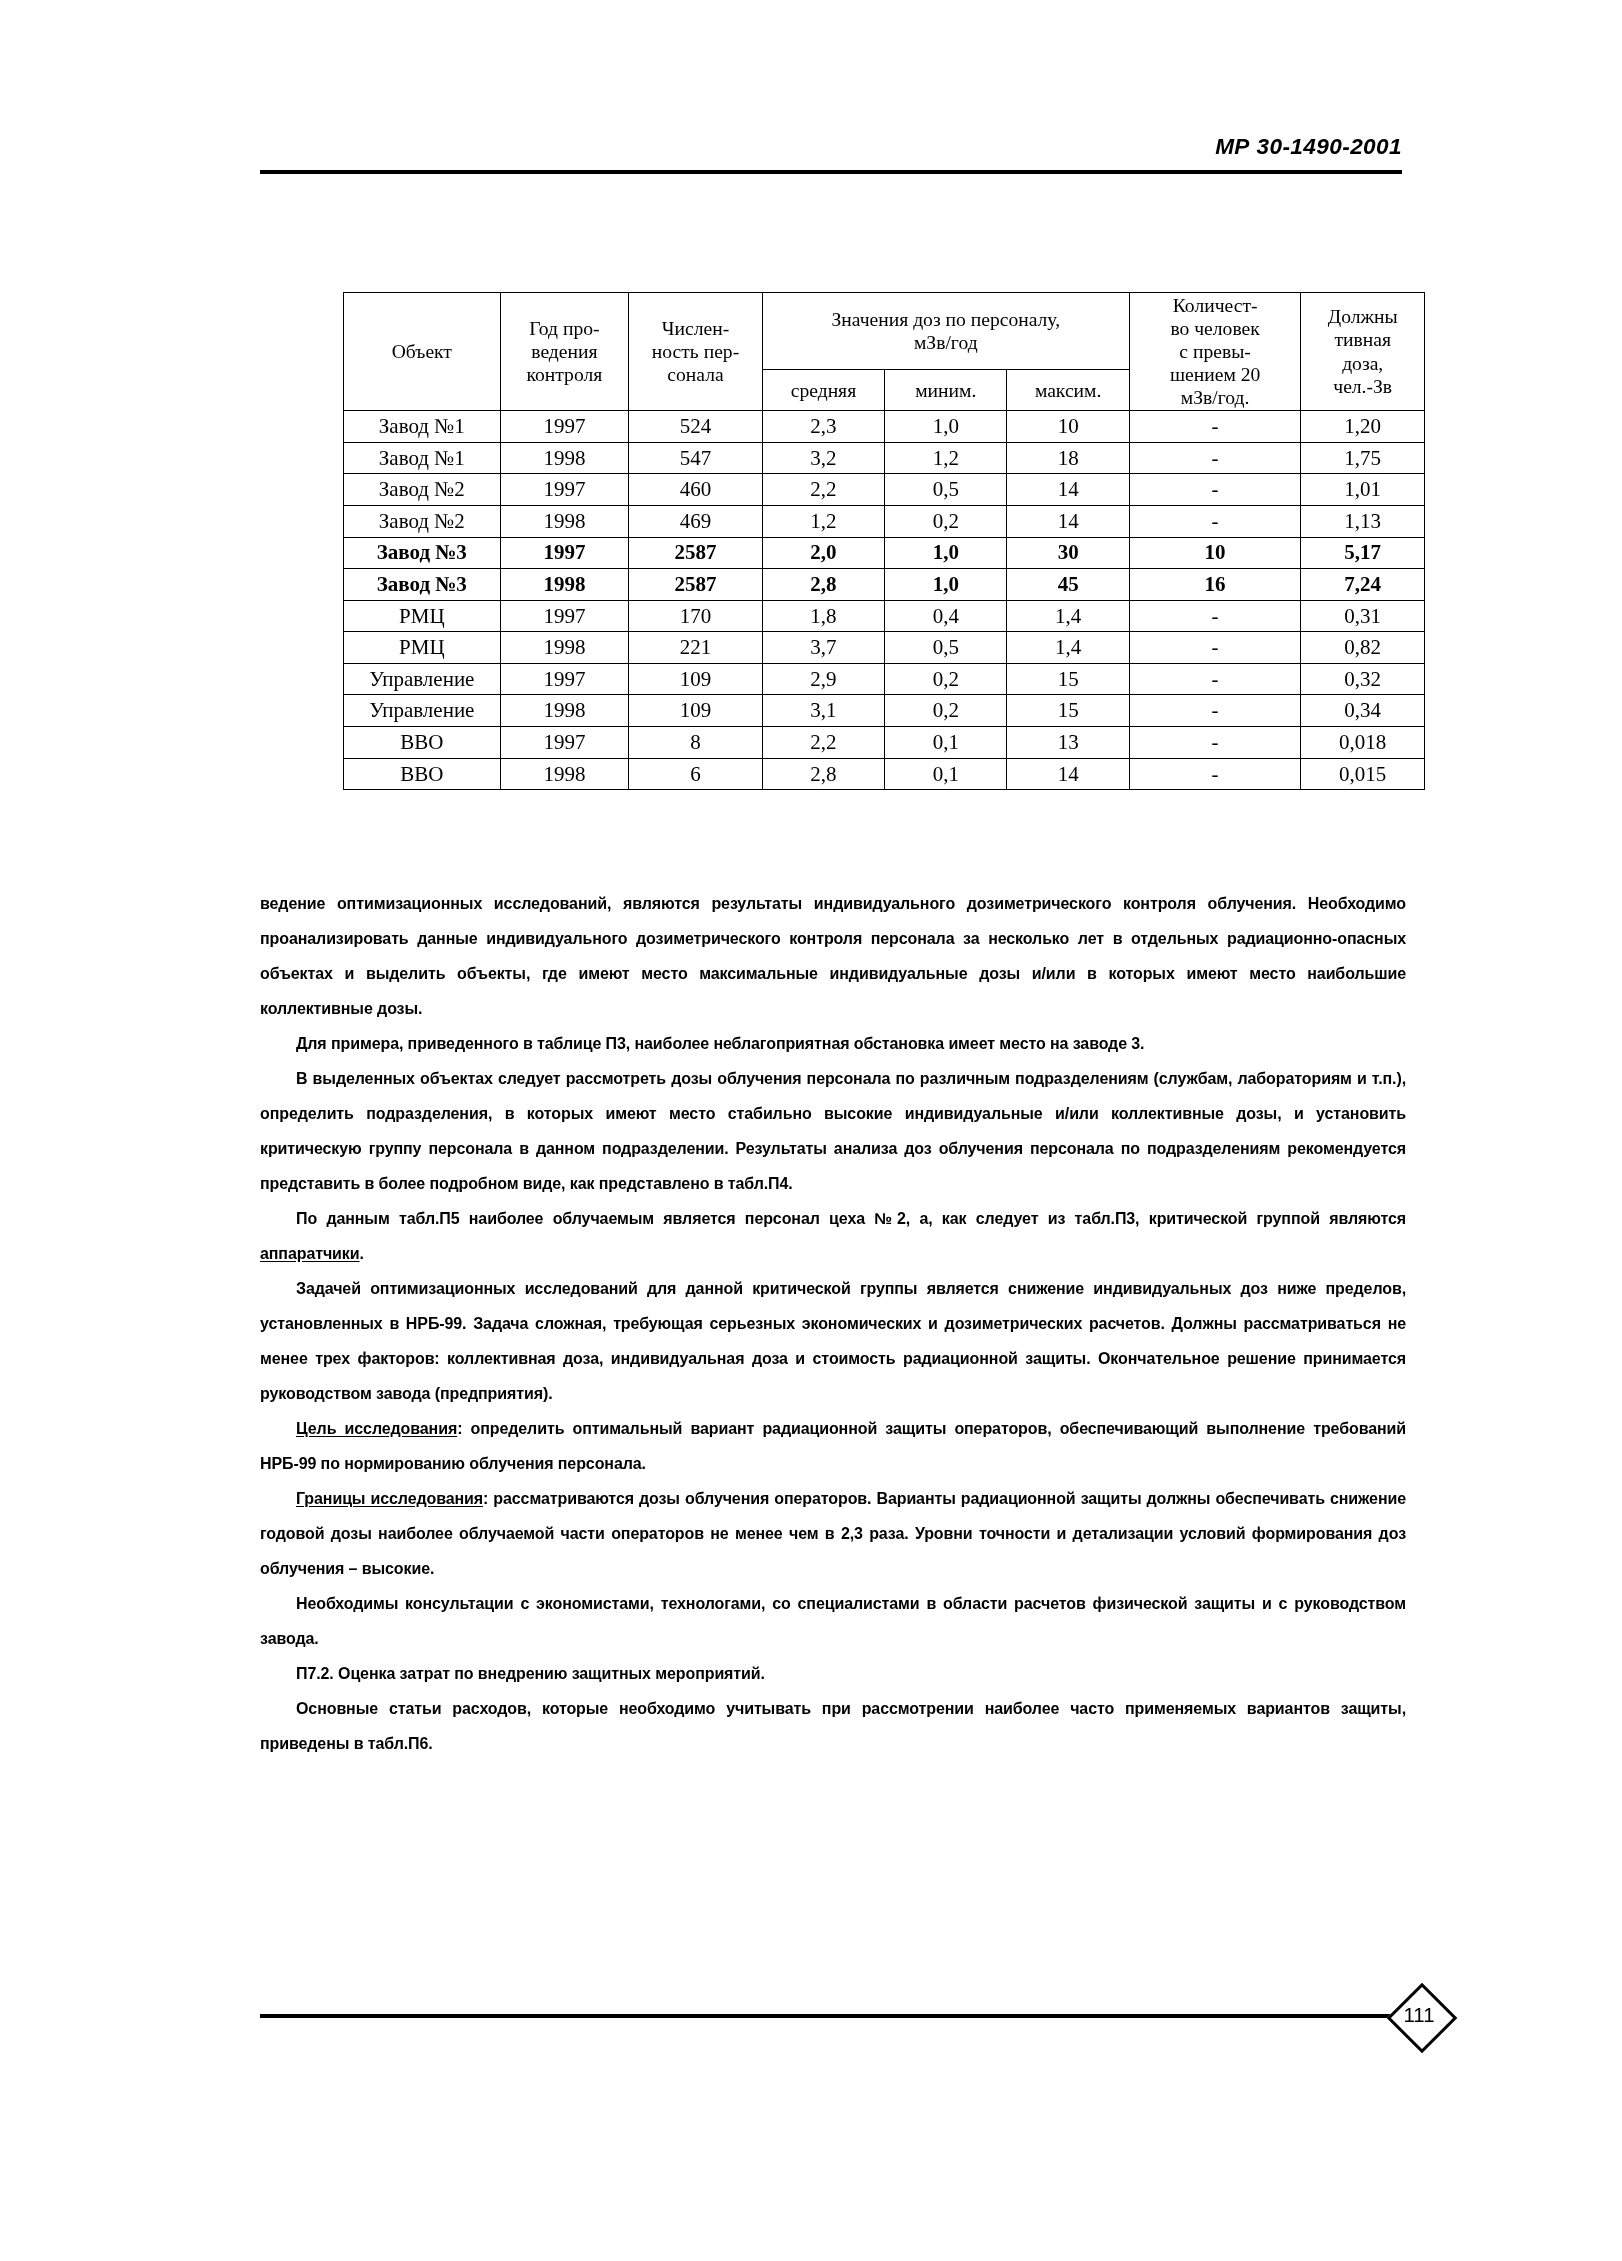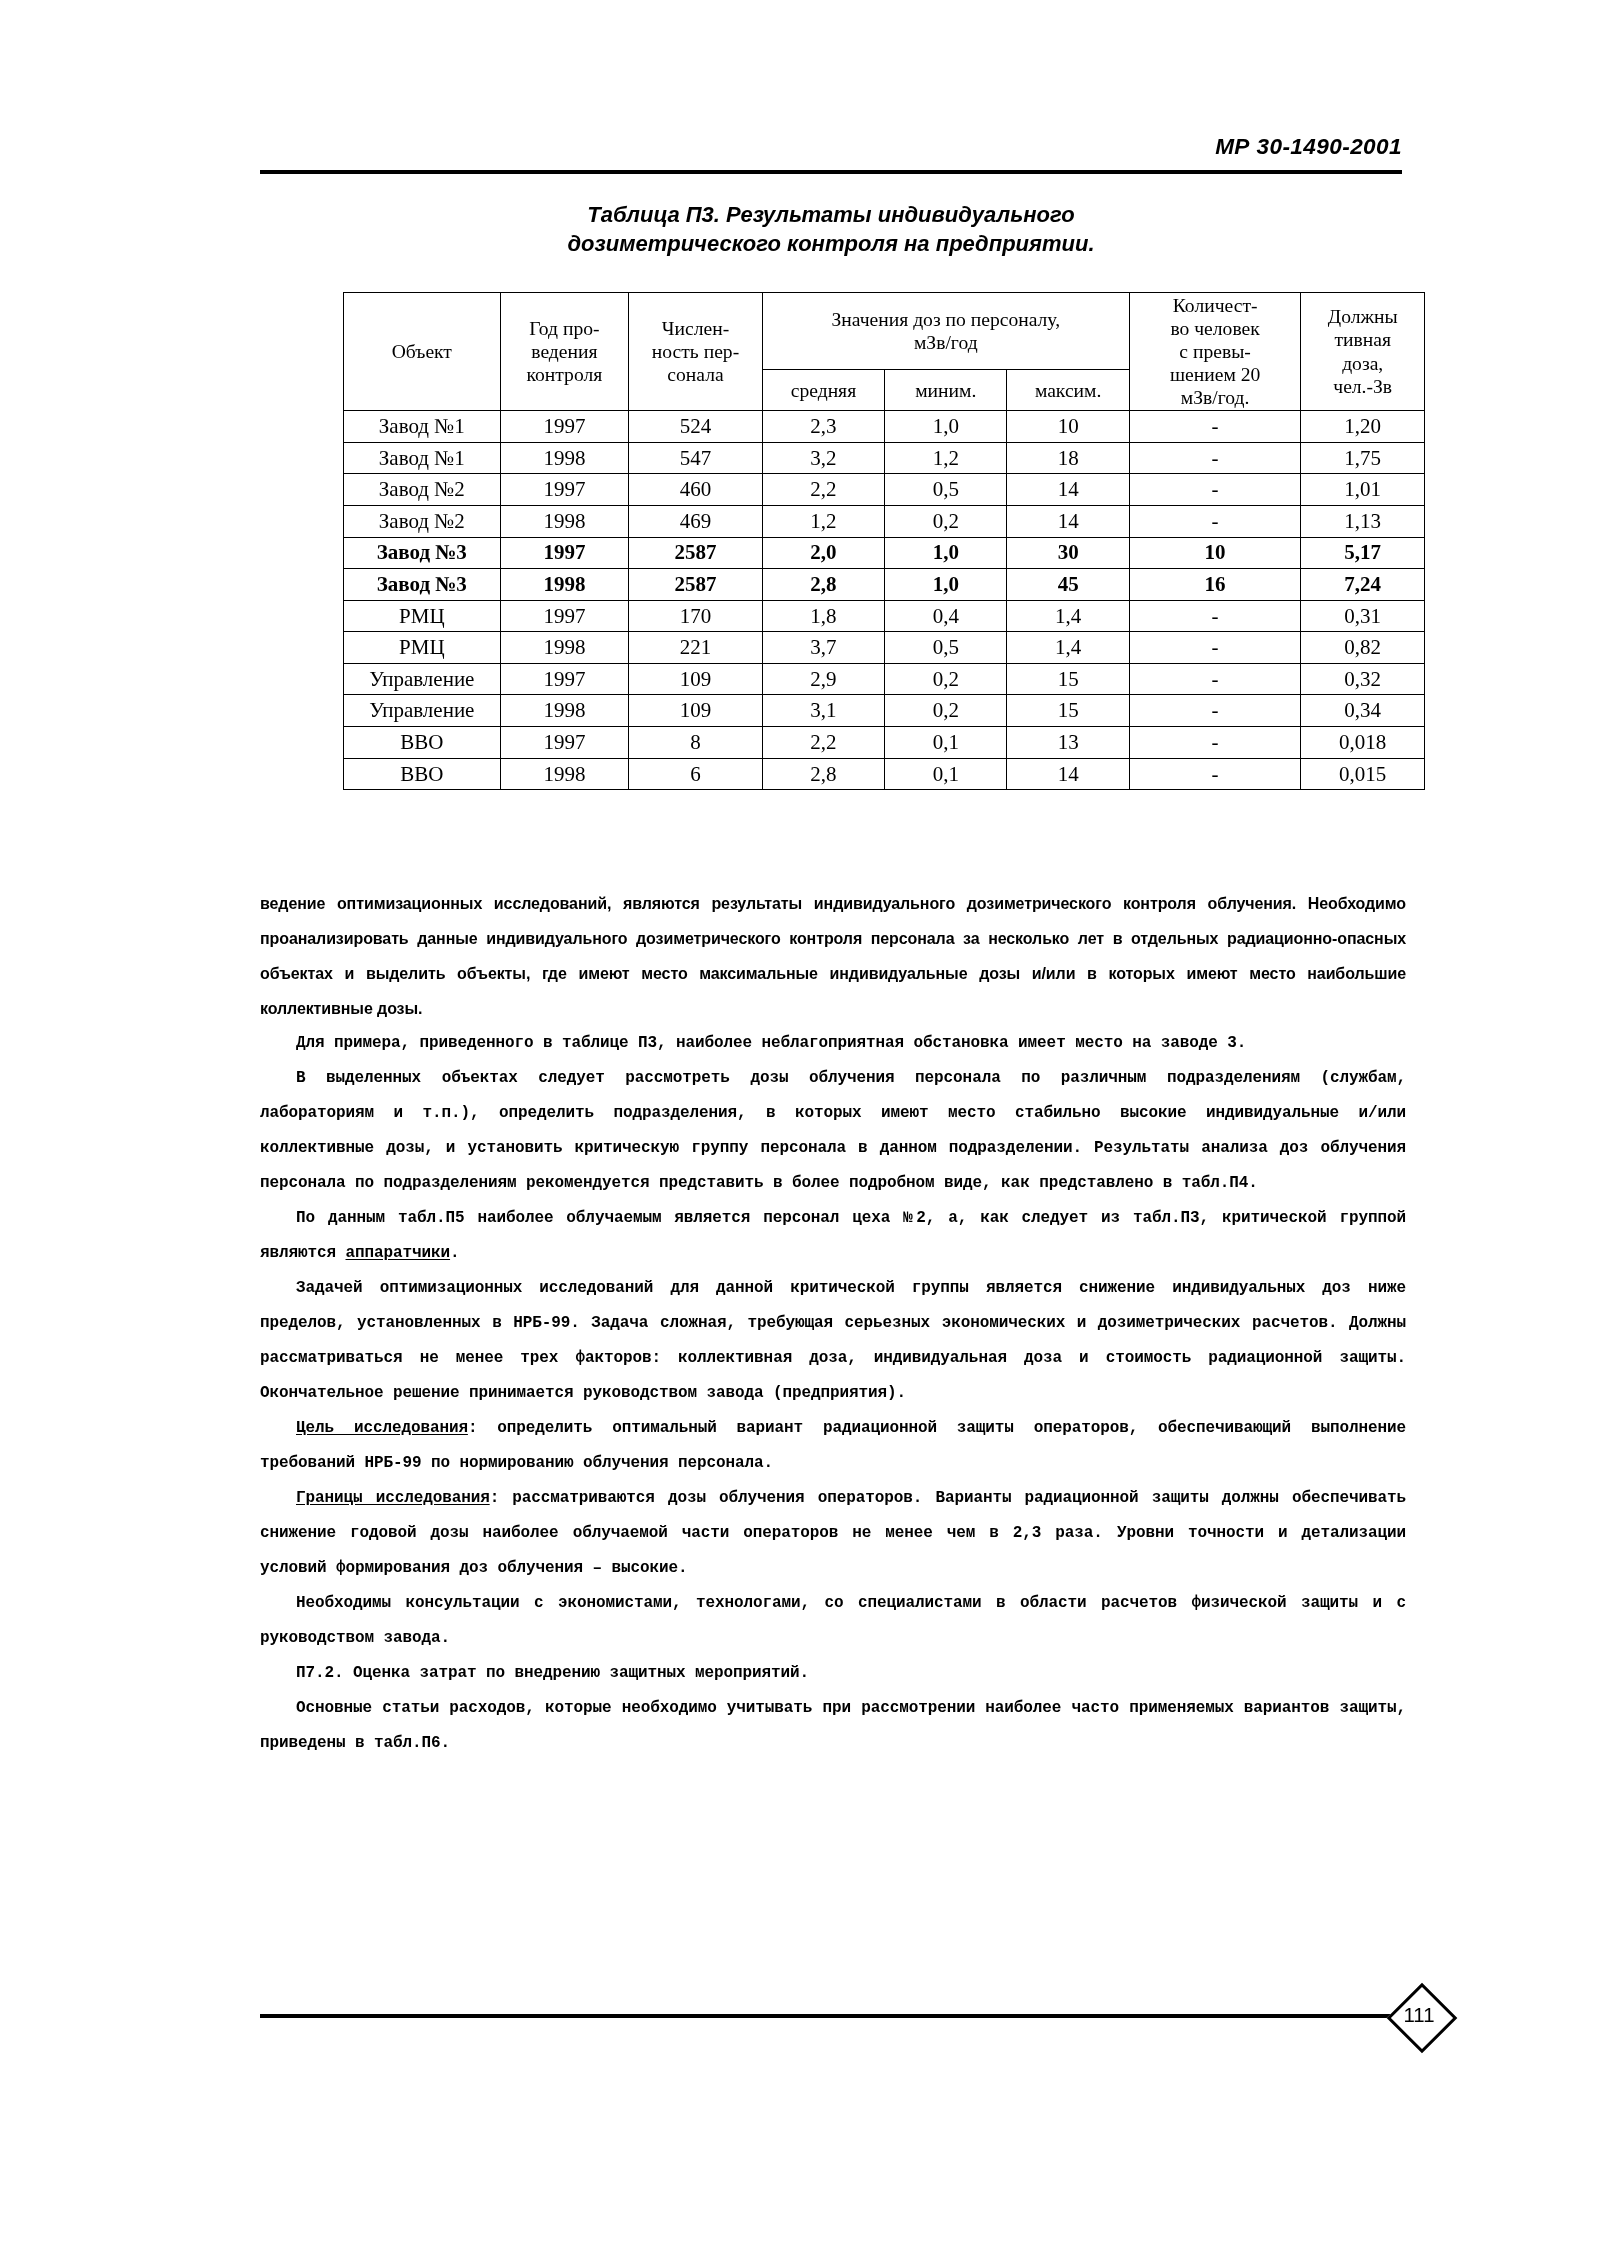--- a/index.html
+++ b/index.html
@@ -122,21 +122,20 @@
     text-align: justify;
     text-justify: inter-word;
     letter-spacing: -0.1px;
   }
   .body-copy p {
     margin: 0;
     text-indent: 0;
   }
   .body-copy p.indent {
     text-indent: 36px;
-    font-family: Liberation Mono, monospace;
   }
   .body-copy u {
     text-decoration: underline;
     text-underline-offset: 2.3px;
     margin-top: 28px;
   }
 
   
   .footer-rule {
     position: absolute;
@@ -180,24 +179,20 @@
 </head>
 <body>
 
 <div class="page">
 
   <div class="header-zone">
     <div class="header-title">МР 30-1490-2001</div>
     <div class="header-rule"></div>
   </div>
 
-  <div class="table-caption">
-    <div>Таблица П3. Результаты индивидуального</div>
-    <div>дозиметрического контроля на предприятии.</div>
-  </div>
 
   <div class="table-wrap">
     <table class="dose">
       <thead>
         <tr>
           <th class="obj-h" rowspan="2">Объект</th>
           <th class="year-h" rowspan="2">
             <div>Год про-</div>
             <div>ведения</div>
             <div>контроля</div>

